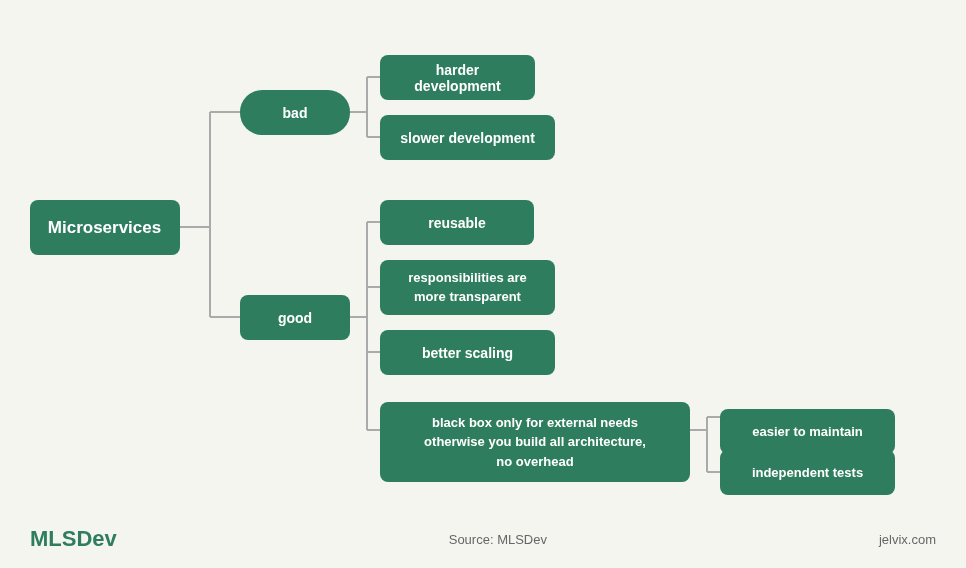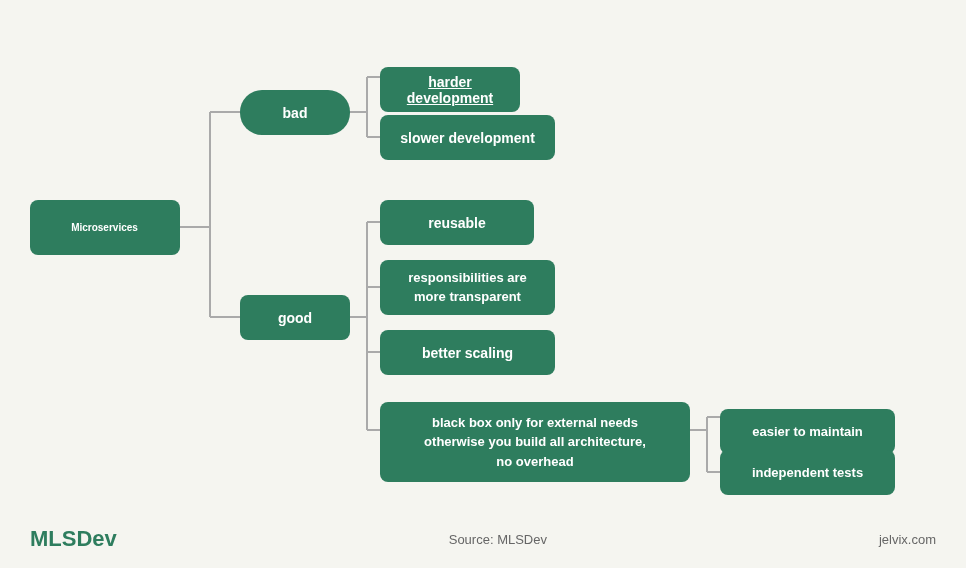--- a/index.html
+++ b/index.html
@@ -97,33 +97,33 @@
     <line x1="367" y1="287" x2="380" y2="287" stroke="#aaa" stroke-width="2"></line>
     <line x1="367" y1="352" x2="380" y2="352" stroke="#aaa" stroke-width="2"></line>
     <line x1="367" y1="430" x2="380" y2="430" stroke="#aaa" stroke-width="2"></line>
 
     <line x1="690" y1="430" x2="707" y2="430" stroke="#aaa" stroke-width="2"></line>
     <line x1="707" y1="417" x2="707" y2="472" stroke="#aaa" stroke-width="2"></line>
     <line x1="707" y1="417" x2="720" y2="417" stroke="#aaa" stroke-width="2"></line>
     <line x1="707" y1="472" x2="720" y2="472" stroke="#aaa" stroke-width="2"></line>
   </svg>
 
-  <div class="node" style="left:30px; top:200px; width:150px; height:55px; font-size:10px;padding-left:11px;">
+  <div class="node" style="left:30px; top:200px; width:150px; height:55px; font-size:17px;padding-left:11px;">
     <span>Microservices</span>
   </div>
 
   <div class="node" style="left:240px; top:90px; width:110px; height:45px;border-radius:22px;">
     <span>bad</span>
   </div>
 
   <div class="node" style="left:240px; top:295px; width:110px; height:45px;">
     <span>good</span>
   </div>
 
-  <div class="node" style="left:380px; top:67px; width:140px; height:45px;text-decoration:underline;">
+  <div class="node" style="left:380px; top:55px; width:155px; height:45px;">
     <span>harder development</span>
   </div>
 
   <div class="node" style="left:380px; top:115px; width:175px; height:45px;">
     <span>slower development</span>
   </div>
 
   <div class="node" style="left:380px; top:200px; width:154px; height:45px;padding-left:12px;">
     <span>reusable</span>
   </div>

